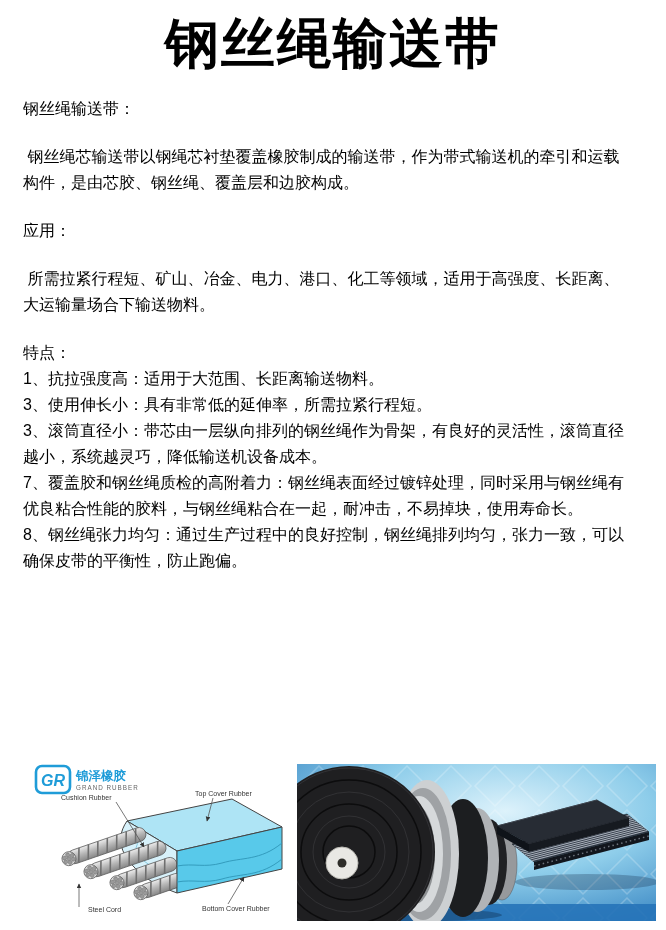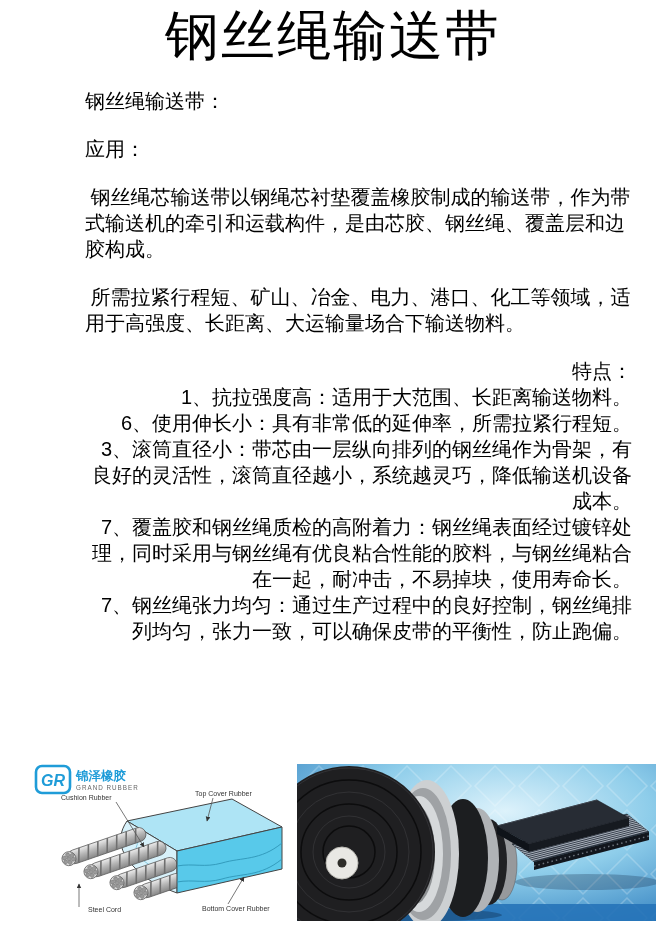--- a/index.html
+++ b/index.html
@@ -2,49 +2,49 @@
 <html><head>
 <meta charset="utf-8">
 <style>
   html,body{margin:0;padding:0;}
   body{
     width:666px;height:930px;background:#ffffff;color:#000;
     font-family:"Liberation Sans","DejaVu Sans",sans-serif;
     position:relative;overflow:hidden;
   }
   .page-title{
-    font-size:54px;font-weight:400;text-align:center;
-    margin:4px 0 22px 0;letter-spacing:2px;line-height:1.15;
+    font-size:54px;font-weight:700;text-align:center;
+    margin:12px 0 22px 0;letter-spacing:2px;line-height:1.15;
   }
-  .text-block{padding:0 34px 0 53px;font-size:20px;line-height:26px;margin-left:32px;}
+  .text-block{padding:0 34px 0 23px;font-size:16px;line-height:26px;}
   .text-block p{margin:0 0 22px 0;white-space:pre-wrap;}
-  .text-block p.no-gap{margin:0;text-align:right;}
-  .features p{margin:0;white-space:pre-wrap;text-align:right;}
+  .text-block p.no-gap{margin:0;}
+  .features p{margin:0;white-space:pre-wrap;}
   .images-row{position:absolute;left:0;top:762px;width:602px;height:164px;}
   .diagram-img{position:absolute;left:32px;top:1px;}
   .photo-img{position:absolute;left:297px;top:2px;}
   svg text{font-family:"Liberation Sans","DejaVu Sans",sans-serif;}
 </style>
 </head>
 <body>
 
 <h1 class="page-title">钢丝绳输送带</h1>
 
 <div class="text-block">
   <p>钢丝绳输送带：</p>
+  <p> 钢丝绳芯输送带以钢绳芯衬垫覆盖橡胶制成的输送带，作为带式输送机的牵引和运载构件，是由芯胶、钢丝绳、覆盖层和边胶构成。</p>
   <p>应用：</p>
-  <p> 钢丝绳芯输送带以钢绳芯衬垫覆盖橡胶制成的输送带，作为带式输送机的牵引和运载构件，是由芯胶、钢丝绳、覆盖层和边胶构成。</p>
   <p> 所需拉紧行程短、矿山、冶金、电力、港口、化工等领域，适用于高强度、长距离、大运输量场合下输送物料。</p>
   <p class="no-gap">特点：</p>
   <div class="features">
     <p>1、抗拉强度高：适用于大范围、长距离输送物料。</p>
-    <p>6、使用伸长小：具有非常低的延伸率，所需拉紧行程短。</p>
+    <p>3、使用伸长小：具有非常低的延伸率，所需拉紧行程短。</p>
     <p>3、滚筒直径小：带芯由一层纵向排列的钢丝绳作为骨架，有良好的灵活性，滚筒直径越小，系统越灵巧，降低输送机设备成本。</p>
     <p>7、覆盖胶和钢丝绳质检的高附着力：钢丝绳表面经过镀锌处理，同时采用与钢丝绳有优良粘合性能的胶料，与钢丝绳粘合在一起，耐冲击，不易掉块，使用寿命长。</p>
-    <p>7、钢丝绳张力均匀：通过生产过程中的良好控制，钢丝绳排列均匀，张力一致，可以确保皮带的平衡性，防止跑偏。</p>
+    <p>8、钢丝绳张力均匀：通过生产过程中的良好控制，钢丝绳排列均匀，张力一致，可以确保皮带的平衡性，防止跑偏。</p>
   </div>
 </div>
 
 <div class="images-row">
 
   <svg class="diagram-img" width="258" height="160" viewBox="0 0 258 160">
     <defs>
       <marker id="arr" markerWidth="7" markerHeight="7" refX="5.5" refY="3" orient="auto">
         <path d="M0,0 L6,3 L0,6 Z" fill="#333"></path>
       </marker>

